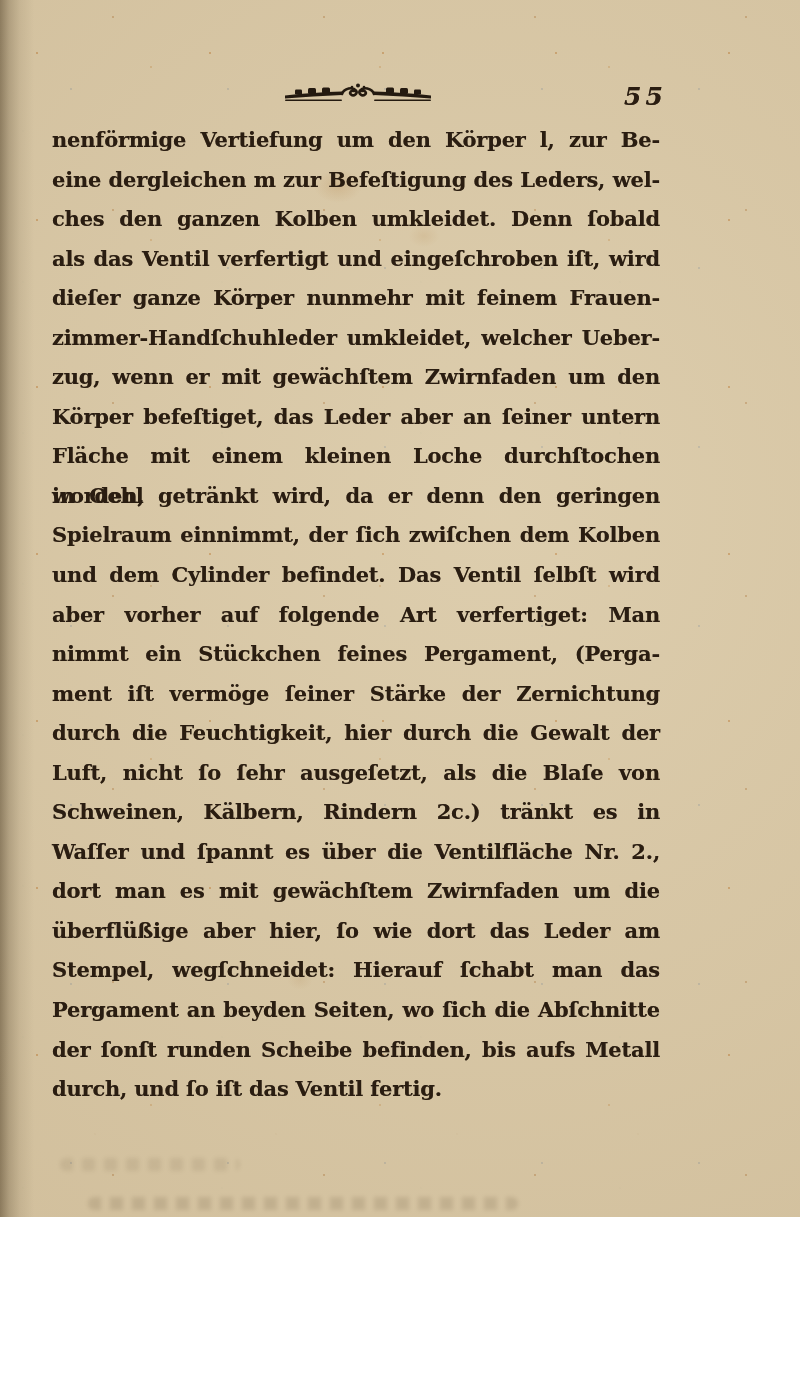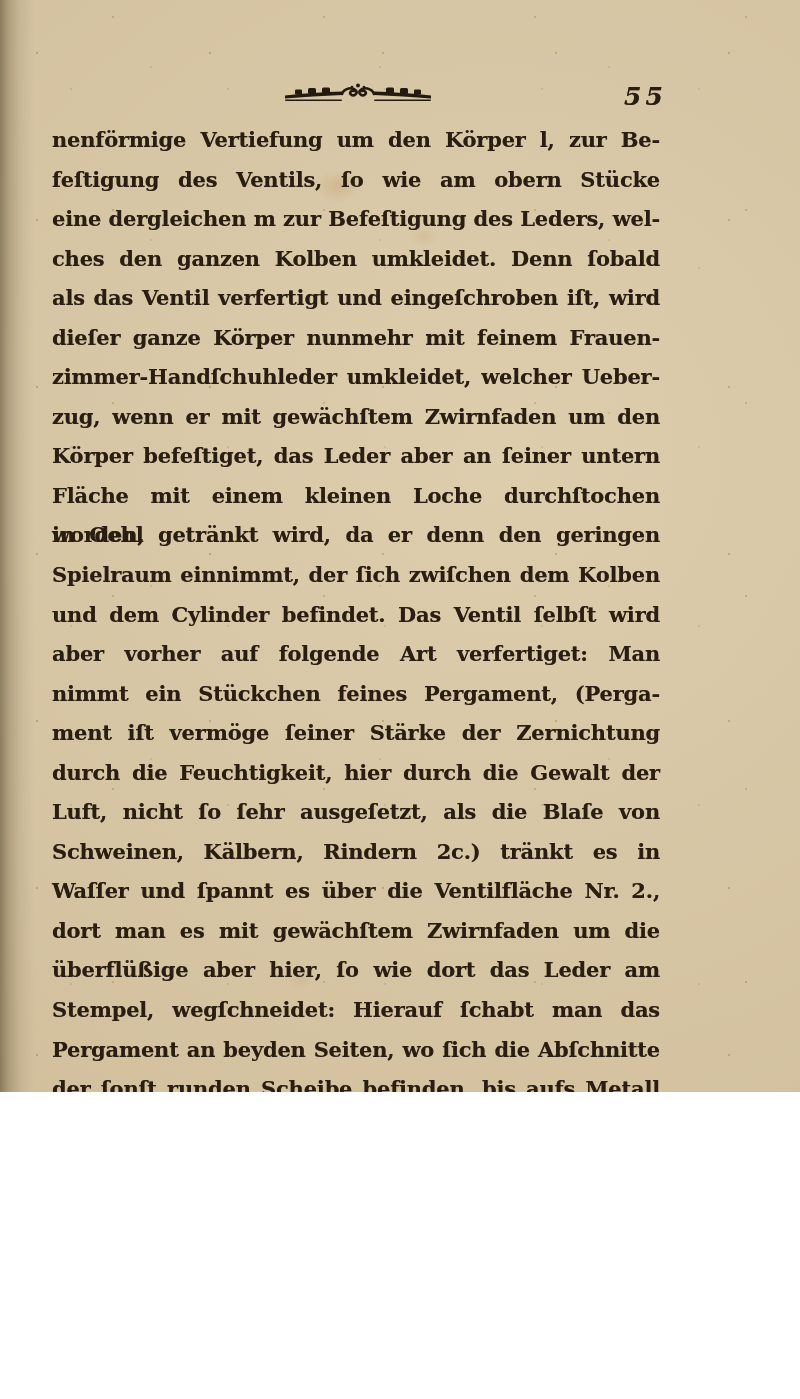--- a/index.html
+++ b/index.html
@@ -1,19 +1,19 @@
 <!DOCTYPE html>
 <html><head>
 <meta charset="utf-8">
 <style>
   html,body{margin:0;padding:0;overflow:hidden;}
   body{width:800px;height:1399px;font-family:"DejaVu Serif","Liberation Serif",serif;}
 
   .page{
-    position:relative;width:800px;height:1092px;overflow:hidden;
+    position:relative;width:800px;height:1217px;overflow:hidden;
     background-color:#d9c8a6;
     background-image:
       radial-gradient(2px 2px at 37px 53px,  rgba(186,120,52,.50) 50%, transparent 60%),
       radial-gradient(1.6px 1.6px at 113px 17px, rgba(170,110,50,.38) 50%, transparent 60%),
       radial-gradient(1.5px 1.5px at 71px 89px,  rgba(128,138,150,.30) 50%, transparent 60%),
       radial-gradient(1.2px 1.2px at 23px 131px, rgba(118,124,136,.26) 50%, transparent 60%),
       radial-gradient(2.2px 1.3px at 151px 67px, rgba(190,130,60,.32) 50%, transparent 60%),
       radial-gradient(1.2px 1.2px at 95px 149px, rgba(160,100,45,.32) 50%, transparent 60%),
       radial-gradient(1px 1px at 181px 121px, rgba(150,150,160,.25) 50%, transparent 60%);
     background-size:173px 167px,211px 193px,157px 179px,199px 151px,229px 173px,181px 197px,143px 163px;
@@ -86,21 +86,20 @@
     <g fill="none" stroke="currentColor" stroke-width="2.6" stroke-linecap="round">
       <path d="M59,13 C61,7 70,5.5 73,9.5 C75,12.5 71,16 68,13.5 C66,11.8 68,9 71,10"></path>
       <path d="M91,13 C89,7 80,5.5 77,9.5 C75,12.5 79,16 82,13.5 C84,11.8 82,9 79,10"></path>
     </g>
   </svg>
 
   <div class="pagenum">55</div>
 
   <div class="textblock">
       <div class="line">nenförmige Vertiefung um den Körper l, zur Be-</div>
-      <div class="line">feſtigung des Ventils, ſo wie am obern Stücke</div>
       <div class="line">eine dergleichen m zur Befeſtigung des Leders, wel-</div>
       <div class="line">ches den ganzen Kolben umkleidet. Denn ſobald</div>
       <div class="line">als das Ventil verfertigt und eingeſchroben iſt, wird</div>
       <div class="line">dieſer ganze Körper nunmehr mit feinem Frauen-</div>
       <div class="line">zimmer-Handſchuhleder umkleidet, welcher Ueber-</div>
       <div class="line">zug, wenn er mit gewächſtem Zwirnfaden um den</div>
       <div class="line">Körper befeſtiget, das Leder aber an ſeiner untern</div>
       <div class="line">Fläche mit einem kleinen Loche durchſtochen worden,</div>
       <div class="line">in Oehl getränkt wird, da er denn den geringen</div>
       <div class="line">Spielraum einnimmt, der ſich zwiſchen dem Kolben</div>

